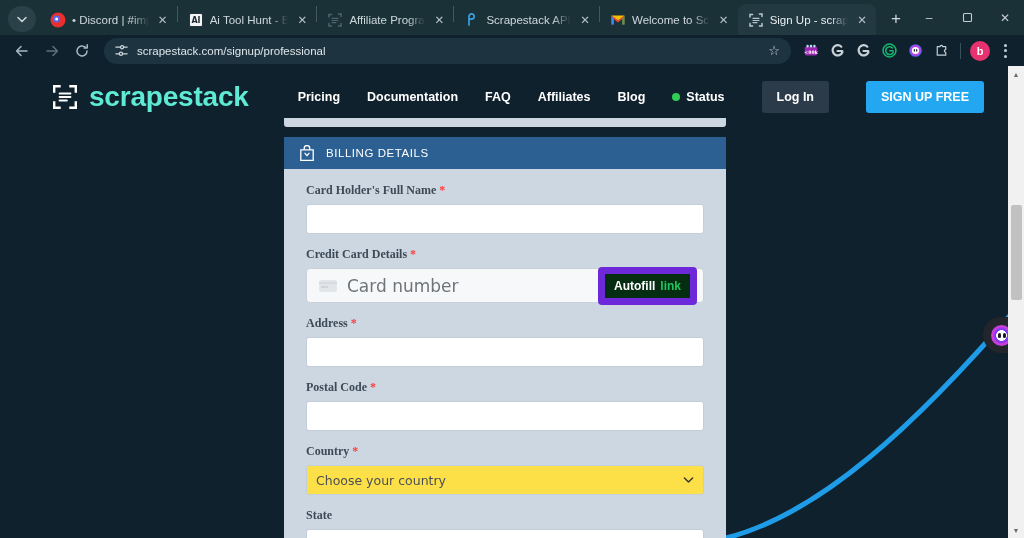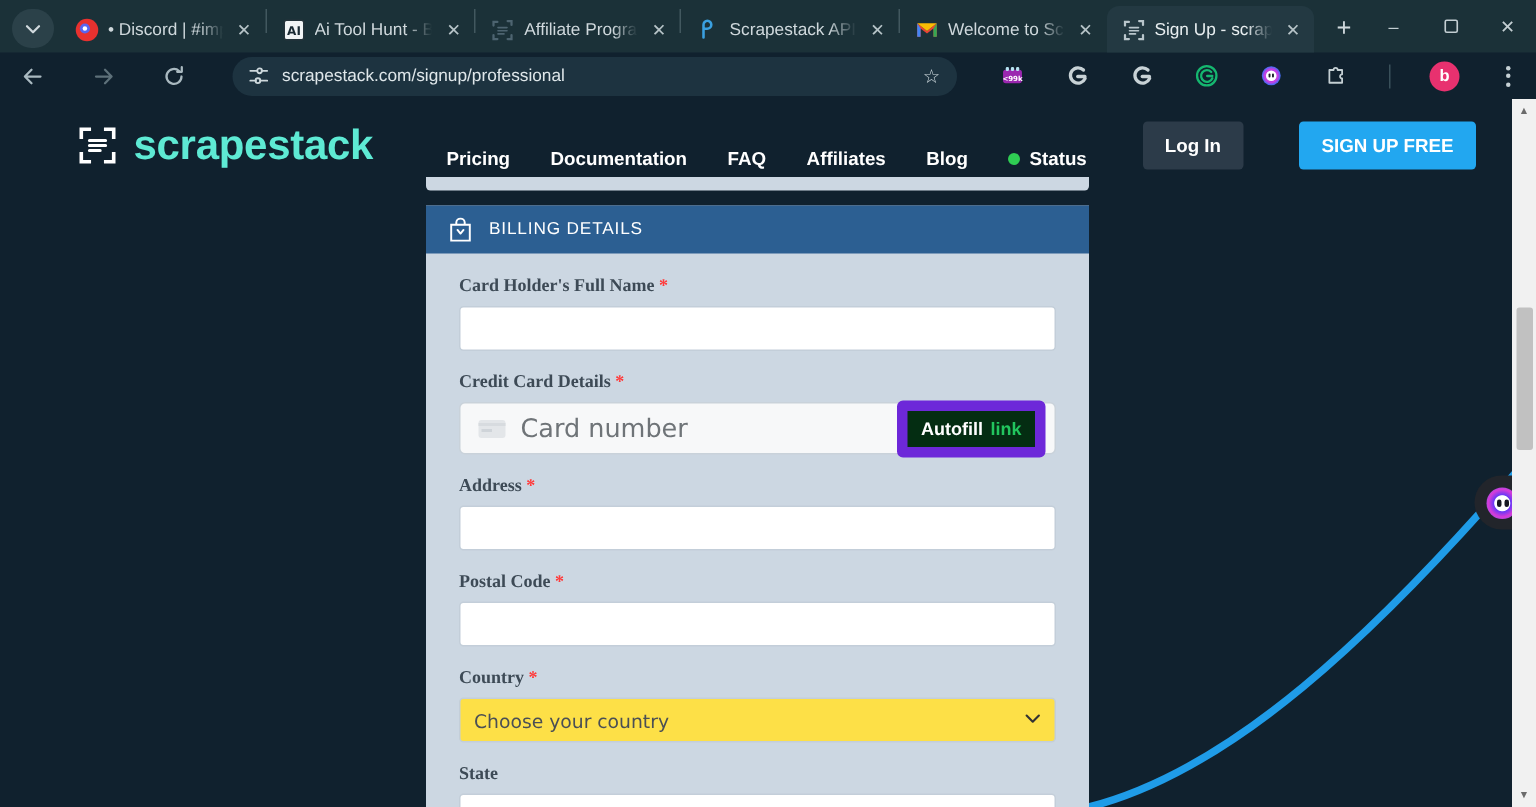--- a/index.html
+++ b/index.html
@@ -51,21 +51,21 @@
   }
   .wincontrols { margin-left: auto; display: flex; height: 35px; flex: 0 0 auto; }
   .wincontrols div {
     width: 38px; height: 35px; display: flex; align-items: center;
     justify-content: center; color: #c3ced2; font-size: 12px;
   }
 
   
   .toolbar {
     height: 31px; background: #10212e; display: flex; align-items: center;
-    padding: 0 8px; gap: 19px;
+    padding: 0 8px; gap: 2px;
   }
   .navbtn {
     width: 28px; height: 28px; border-radius: 50%; display: flex;
     align-items: center; justify-content: center; color: #a9b9c0;
   }
   .navbtn.dim { color: #5d7079; }
   .omnibox {
     flex: 1 1 auto; height: 26px; background: #1d3340; border-radius: 13px;
     display: flex; align-items: center; padding: 0 8px 0 10px; margin: 0 6px;
     gap: 8px; min-width: 0;
@@ -92,21 +92,21 @@
   .page {
     position: absolute; top: 66px; left: 0; width: 1024px; height: 472px;
     background: #10212e; overflow: hidden;
   }
   .sitehdr {
     height: 62px; display: flex; align-items: center; padding: 0 40px 0 52px;
   }
   .brand { display: flex; align-items: center; gap: 11px; }
   .brand .mark { width: 26px; height: 26px; position: relative; }
   .brand .name { color: #5eead4; font-size: 28px; font-weight: 700; letter-spacing: -.2px; }
-  .nav { margin-left: auto; display: flex; align-items: flex-end; gap: 27px; }
+  .nav { margin-left: auto; display: flex; align-items: center; gap: 27px; }
   .nav a { color: #fff; font-size: 12.5px; font-weight: 700; text-decoration: none; }
   .statuslink { display: flex; align-items: center; gap: 6px; }
   .statusdot { width: 8px; height: 8px; border-radius: 50%; background: #2fcd53; }
   .btn-login {
     background: #2c3b49; color: #fff; font-size: 12.5px; font-weight: 700;
     padding: 9px 15px; border-radius: 3px; margin-left: 10px;
   }
   .btn-signup {
     background: #22a7f0; color: #fff; font-size: 12.5px; font-weight: 700;
     padding: 9px 15px; border-radius: 3px; margin-left: 10px;

